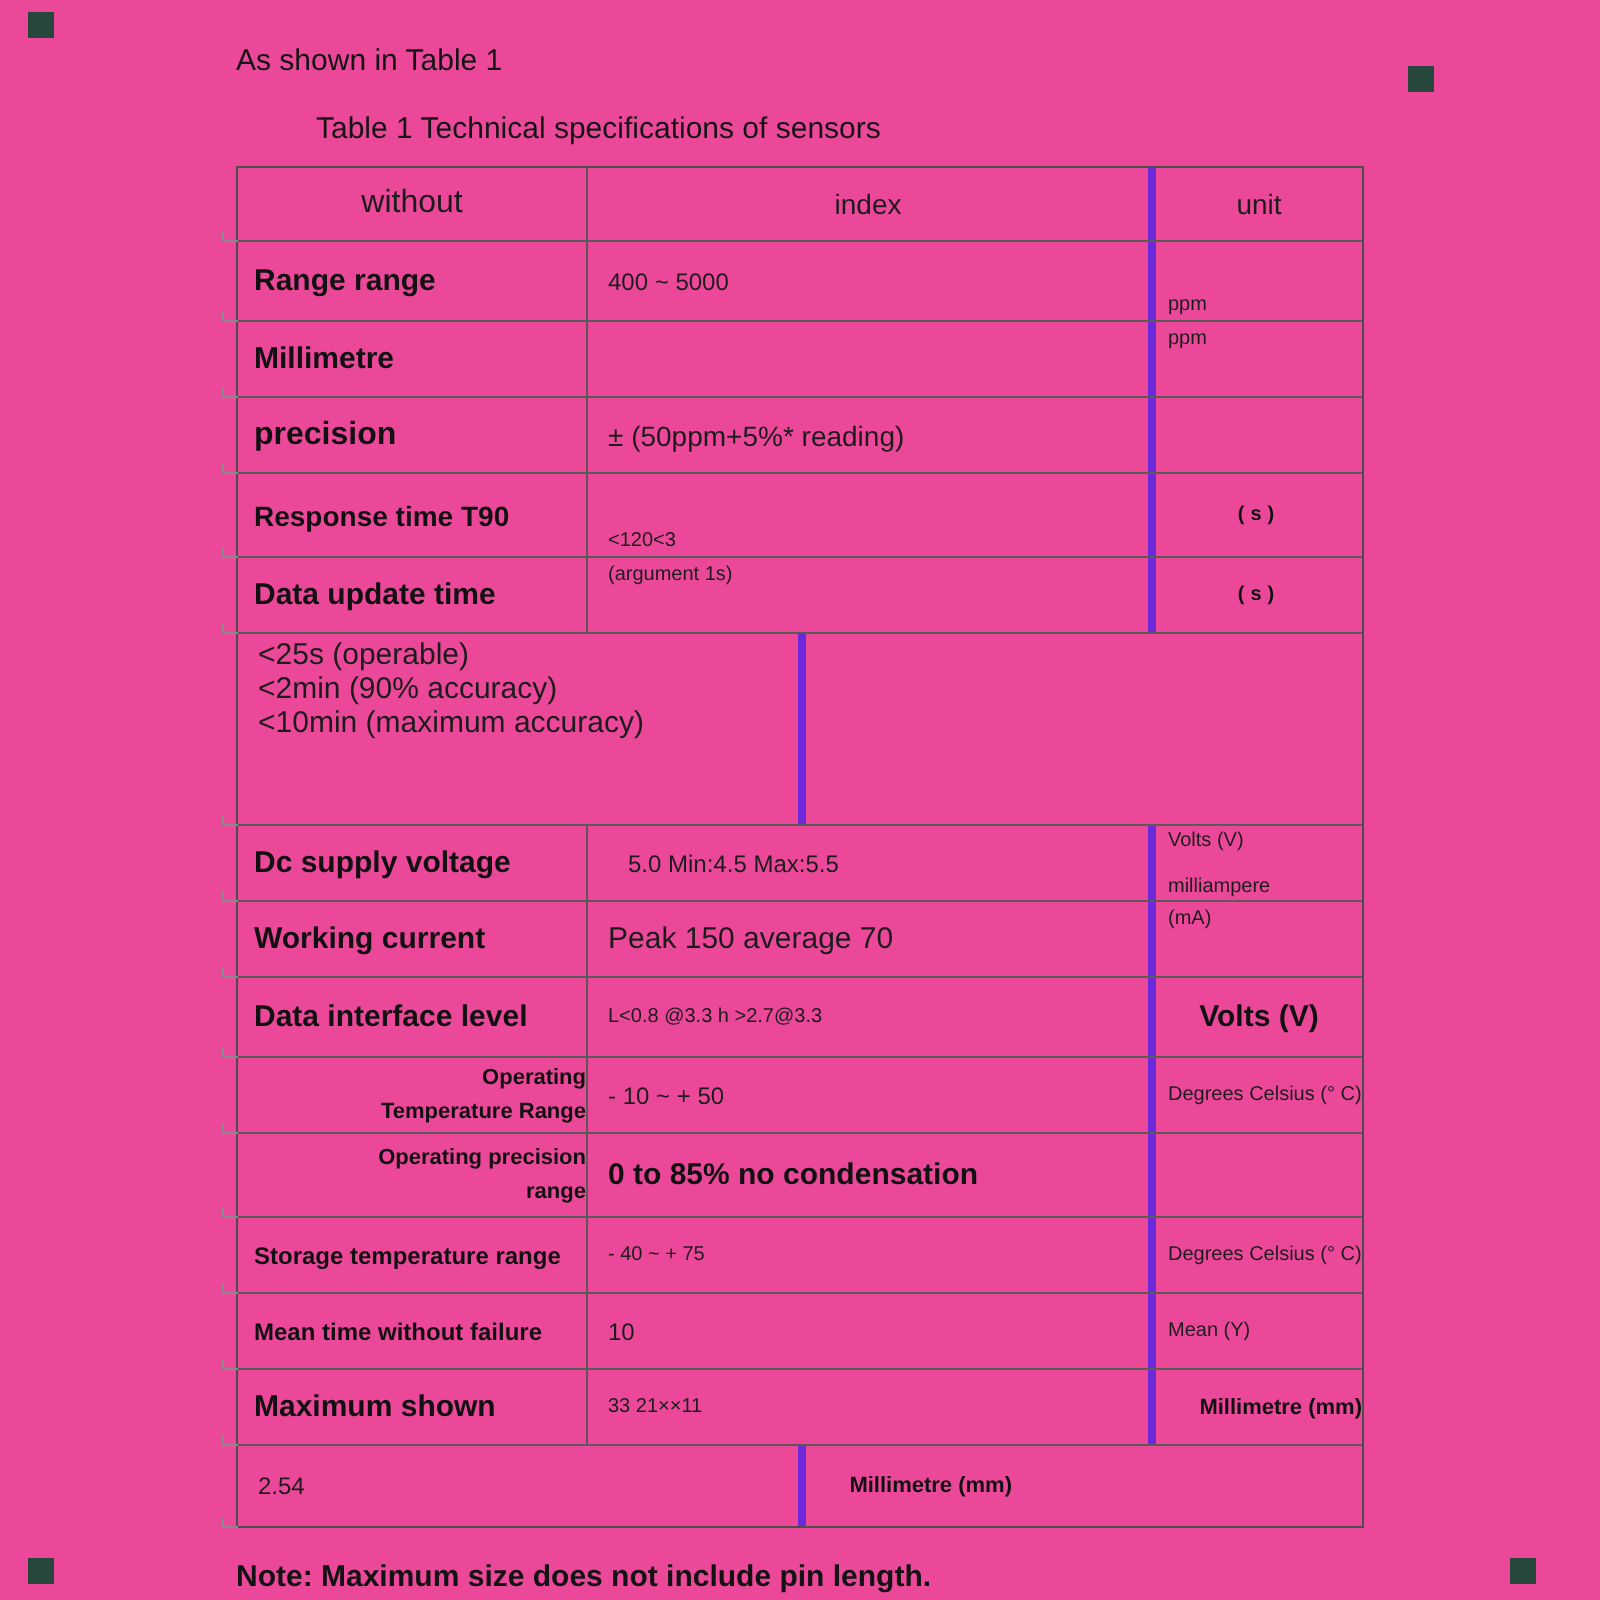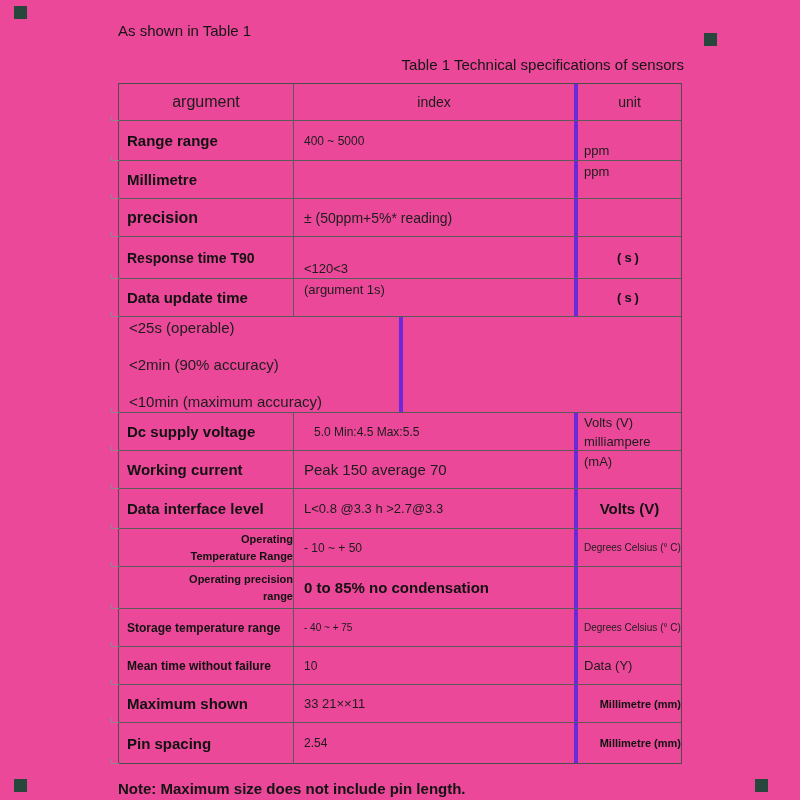--- a/index.html
+++ b/index.html
@@ -1,37 +1,37 @@
 <!DOCTYPE html>
 <html><head>
 <meta charset="utf-8">
 <style>
   html,body{margin:0;padding:0;background:#ffffff;}
   .page{position:relative;width:800px;height:800px;background:#ec4899;overflow:hidden;
         font-family:"Liberation Sans","DejaVu Sans",sans-serif;color:#1c1c1c;}
   .wm{position:absolute;width:13px;height:13px;background:#27463c;}
   .content{position:absolute;left:118px;top:22px;width:566px;}
   .intro{font-size:15px;color:#151515;}
-  .title{font-size:15px;color:#151515;text-align:right;margin-top:17px;padding-left:40px;}
+  .title{font-size:15px;color:#151515;text-align:left;margin-top:17px;padding-left:40px;}
   .spec-table{width:562px;border:1px solid #4d4d4d;margin-top:10px;}
   .trow{display:flex;border-bottom:1px solid #5a5a5a;box-sizing:border-box;position:relative;}
   .trow:last-child{border-bottom:none;}
   
   .trow::after{content:"";position:absolute;left:-8px;bottom:-1px;width:8px;height:1px;background:#8a8a8a;}
   .trow::before{content:"";position:absolute;left:-8px;bottom:-1px;width:1px;height:5px;background:#8a8a8a;}
   .c1,.c2,.c3{box-sizing:border-box;display:flex;flex-direction:column;justify-content:center;overflow:hidden;}
   .c1{width:175px;border-right:1px solid #5a5a5a;padding-left:8px;}
   .c2{width:284px;border-right:4px solid #6d28d9;padding-left:10px;}
   .c3{width:103px;padding-left:6px;}
   .hcenter{align-items:center;padding-left:0;text-align:center;}
   .vtop{justify-content:flex-start;padding-top:3px;}
   .vbottom{justify-content:flex-end;padding-bottom:2px;}
-  .spread{justify-content:space-between;padding-top:2px;padding-bottom:2px;}
+  .spread{justify-content:flex-start;padding-top:2px;padding-bottom:2px;}
   .gap2 > div{line-height:1.5;}
-  .f10{font-size:10px;}.f11{font-size:11px;text-align:right;}.f12{font-size:12px;}.f13{font-size:13px;}
+  .f10{font-size:10px;}.f11{font-size:11px;text-align:right;}.f12{font-size:12px;}.f13{font-size:10px;}
   .f14{font-size:14px;}.f15{font-size:15px;}.f16{font-size:16px;}
   .sb{font-weight:600;color:#111111;}
   .wide{letter-spacing:3px;}
   .ind{padding-left:20px;}
   .note{font-size:15px;font-weight:600;color:#131313;margin-top:16px;}
 </style>
 </head>
 <body>
 
 <div class="page">
@@ -42,21 +42,21 @@
   <div class="wm" style="left:755px;top:779px"></div>
 
   <div class="content">
 
     <div class="intro">As shown in Table 1</div>
     <div class="title">Table 1 Technical specifications of sensors</div>
 
     <div class="spec-table">
 
       <div class="trow" style="height:37px">
-        <div class="c1 hcenter f16">argument</div>
+        <div class="c1 hcenter f16">without</div>
         <div class="c2 hcenter f14">index</div>
         <div class="c3 hcenter f14">unit</div>
       </div>
 
       <div class="trow" style="height:40px">
         <div class="c1 f15 sb">Range range</div>
         <div class="c2 f12">400 ~ 5000</div>
         <div class="c3 f13 vbottom">ppm</div>
       </div>
 
@@ -134,31 +134,30 @@
 
       <div class="trow" style="height:38px">
         <div class="c1 f12 sb">Storage temperature range</div>
         <div class="c2 f10">- 40 ~ + 75</div>
         <div class="c3 f10">Degrees Celsius (° C)</div>
       </div>
 
       <div class="trow" style="height:38px">
         <div class="c1 f12 sb">Mean time without failure</div>
         <div class="c2 f12">10</div>
-        <div class="c3 f13">Data (Y)</div>
+        <div class="c3 f13">Mean (Y)</div>
       </div>
 
       <div class="trow" style="height:38px">
         <div class="c1 f15 sb">Maximum shown</div>
         <div class="c2 f13">33 21××11</div>
         <div class="c3 f11 sb">Millimetre (mm)</div>
       </div>
 
       <div class="trow" style="height:40px">
-        <div class="c1 f15 sb">Pin spacing</div>
         <div class="c2 f12">2.54</div>
         <div class="c3 f11 sb">Millimetre (mm)</div>
       </div>
 
     </div>
 
     <div class="note">Note: Maximum size does not include pin length.</div>
 
   </div>
 </div>

